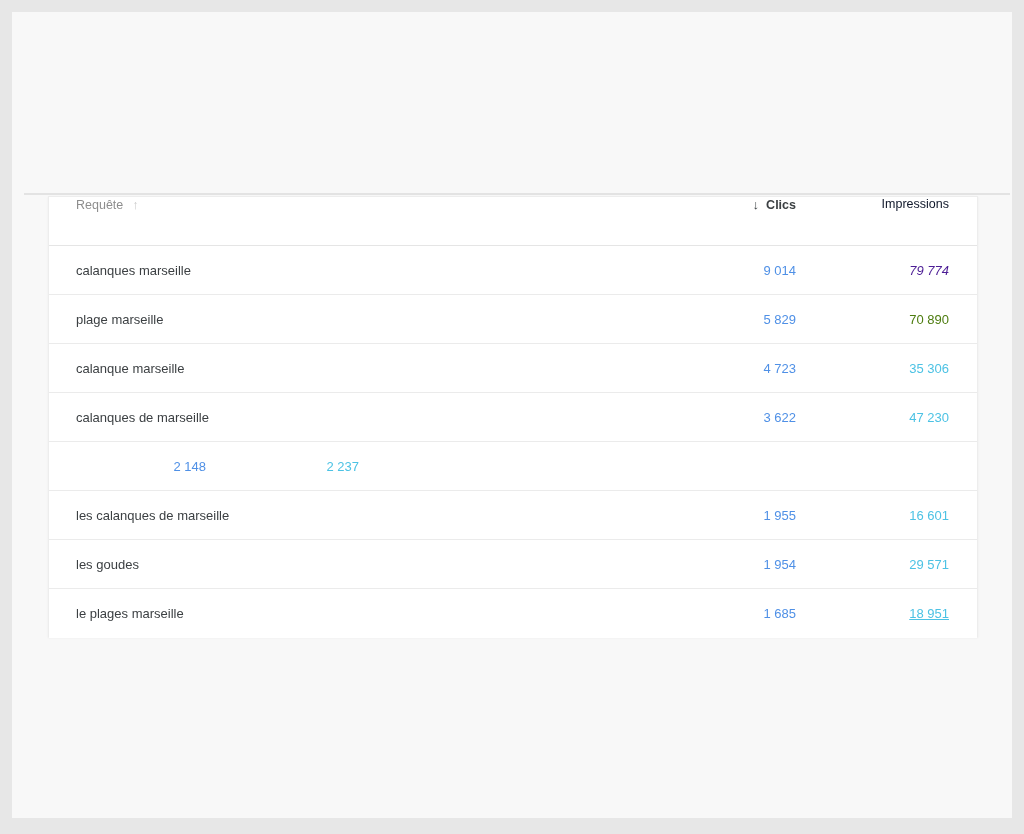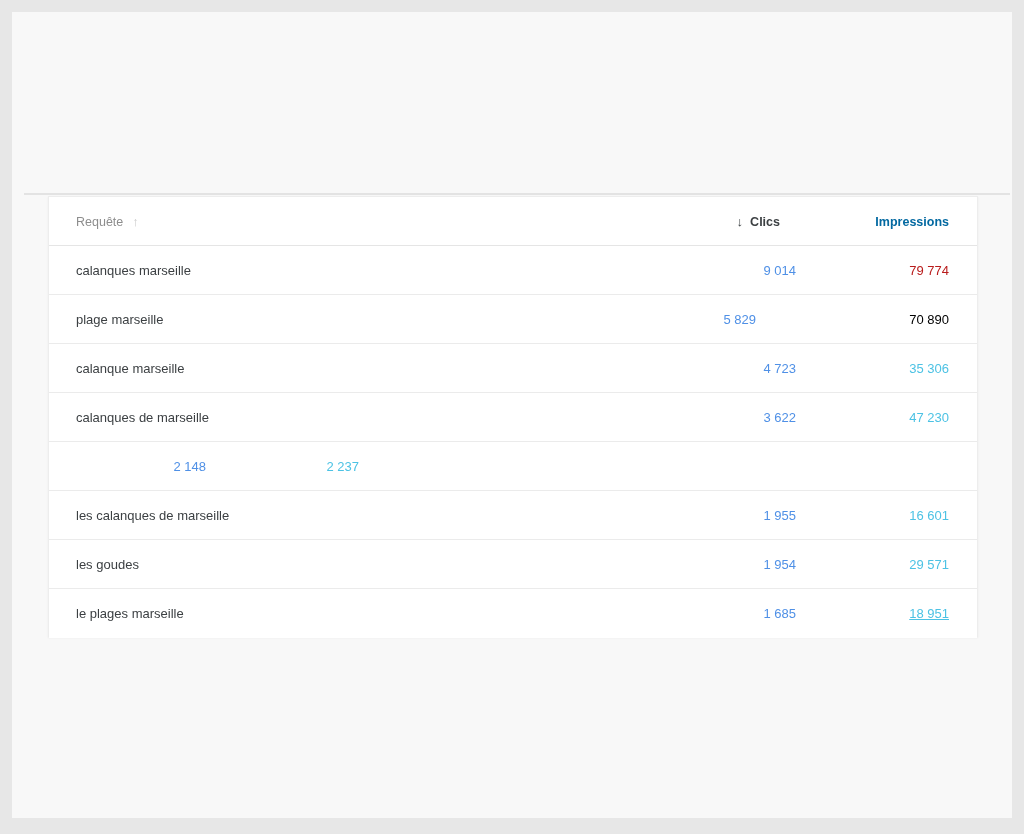--- a/index.html
+++ b/index.html
@@ -39,27 +39,26 @@
     top: 184px;
     width: 930px;
     height: 441px;
     background: #ffffff;
     border: 1px solid #ededed;
     box-sizing: border-box;
     box-shadow: 0 1px 2px rgba(0,0,0,0.06);
   }
   .thead {
     display: flex;
-    align-items: flex-end;
+    align-items: flex-start;
     height: 49px;
     padding: 0 28px 16px 27px;
     border-bottom: 1px solid #e5e5e5;
     box-sizing: border-box;
     font-size: 12.5px;
-    gap: 16px;
   }
   .th-query {
     flex: 1;
     color: #8d8d8d;
     display: flex;
     align-items: center;
     cursor: pointer;
   }
   .sort-asc {
     color: #c9c9c9;
@@ -77,23 +76,22 @@
   }
   .sort-desc {
     color: #3c4043;
     margin-right: 7px;
     font-size: 13px;
     font-weight: 400;
   }
   .th-impr {
     width: 153px;
     text-align: right;
-    color: #0369a1;
+    color: #0f172a;
     cursor: pointer;
-    font-weight: bold;
   }
   .trow {
     display: flex;
     align-items: center;
     height: 49px;
     padding: 0 28px 0 27px;
     border-bottom: 1px solid #ebebeb;
     box-sizing: border-box;
     font-size: 13px;
     background: #ffffff;
@@ -137,26 +135,26 @@
         </div>
         <div class="th-impr">
           <span>Impressions</span>
         </div>
       </div>
 
       <div id="tbody">
           <div class="trow">
             <div class="cell-query">calanques marseille</div>
             <div class="cell-clicks" style="color: rgb(79, 144, 230);">9 014</div>
-            <div class="cell-impr" style="color: #b91c1c;">79 774</div>
+            <div class="cell-impr" style="color: #4c1d95; font-style: italic;">79 774</div>
           </div>
           <div class="trow">
             <div class="cell-query">plage marseille</div>
             <div class="cell-clicks" style="color: rgb(79, 144, 230);">5 829</div>
-            <div class="cell-impr" style="color: #000000; padding-left: 40px;">70 890</div>
+            <div class="cell-impr" style="color: #4d7c0f;">70 890</div>
           </div>
           <div class="trow">
             <div class="cell-query">calanque marseille</div>
             <div class="cell-clicks" style="color: rgb(79, 144, 230);">4 723</div>
             <div class="cell-impr" style="color: rgb(76, 194, 228);">35 306</div>
           </div>
           <div class="trow">
             <div class="cell-query">calanques de marseille</div>
             <div class="cell-clicks" style="color: rgb(79, 144, 230);">3 622</div>
             <div class="cell-impr" style="color: rgb(76, 194, 228);">47 230</div>

